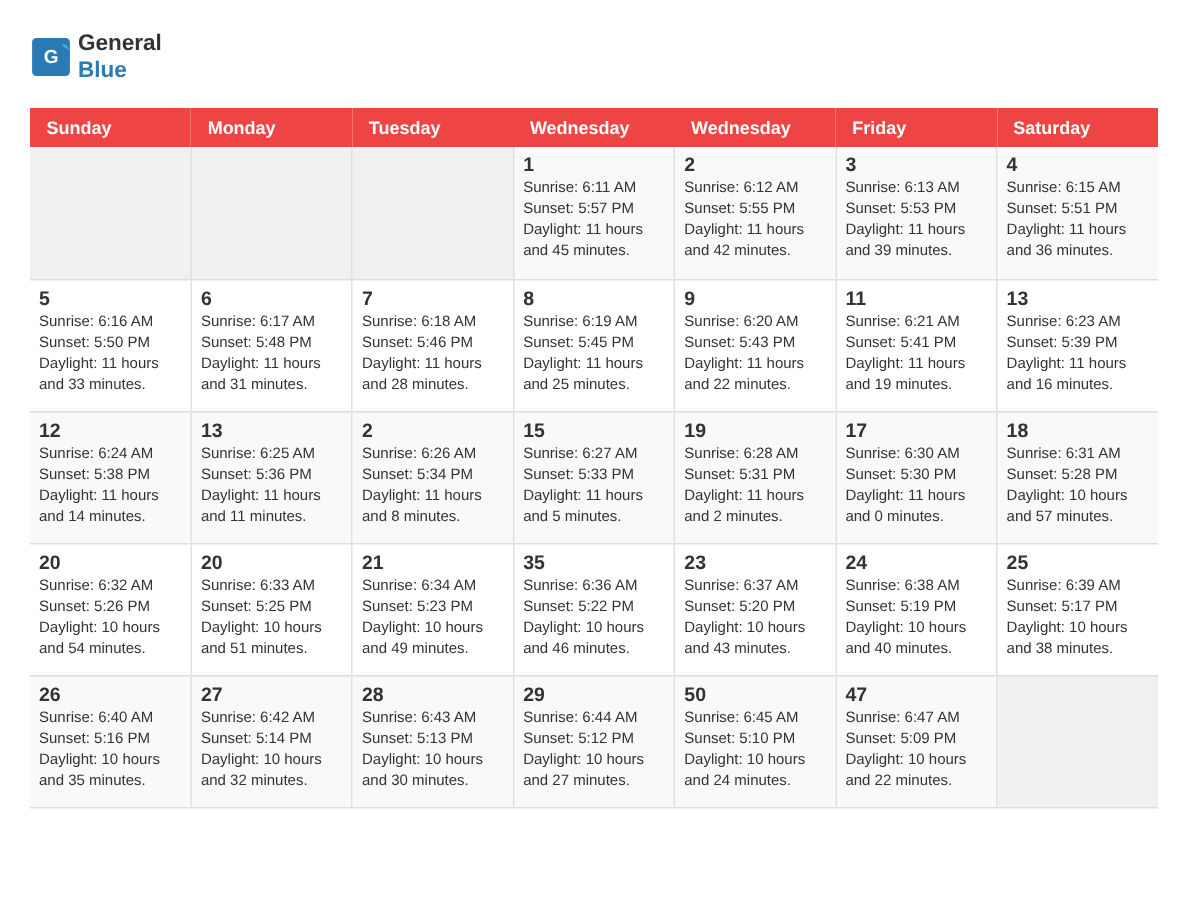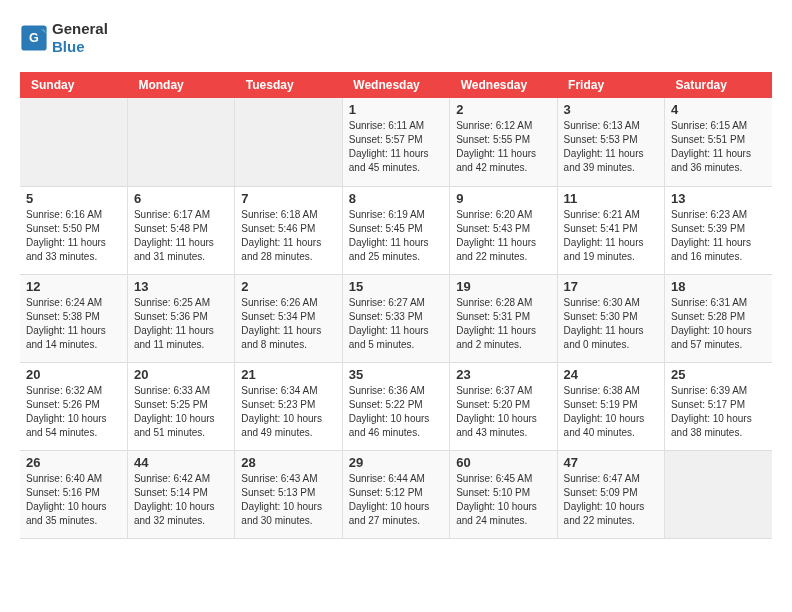--- a/index.html
+++ b/index.html
@@ -230,33 +230,33 @@
           <span class="day-num">25</span>
           <div class="cell-text">Sunrise: 6:39 AM<br>Sunset: 5:17 PM<br>Daylight: 10 hours and 38 minutes.</div>
         </td>
       </tr>
       <tr>
         <td>
           <span class="day-num">26</span>
           <div class="cell-text">Sunrise: 6:40 AM<br>Sunset: 5:16 PM<br>Daylight: 10 hours and 35 minutes.</div>
         </td>
         <td>
-          <span class="day-num">44</span>
+          <span class="day-num">27</span>
           <div class="cell-text">Sunrise: 6:42 AM<br>Sunset: 5:14 PM<br>Daylight: 10 hours and 32 minutes.</div>
         </td>
         <td>
           <span class="day-num">28</span>
           <div class="cell-text">Sunrise: 6:43 AM<br>Sunset: 5:13 PM<br>Daylight: 10 hours and 30 minutes.</div>
         </td>
         <td>
           <span class="day-num">29</span>
           <div class="cell-text">Sunrise: 6:44 AM<br>Sunset: 5:12 PM<br>Daylight: 10 hours and 27 minutes.</div>
         </td>
         <td>
-          <span class="day-num">60</span>
+          <span class="day-num">50</span>
           <div class="cell-text">Sunrise: 6:45 AM<br>Sunset: 5:10 PM<br>Daylight: 10 hours and 24 minutes.</div>
         </td>
         <td>
           <span class="day-num">47</span>
           <div class="cell-text">Sunrise: 6:47 AM<br>Sunset: 5:09 PM<br>Daylight: 10 hours and 22 minutes.</div>
         </td>
         <td class="empty-cell"></td>
       </tr>
     </tbody>
 </table>

